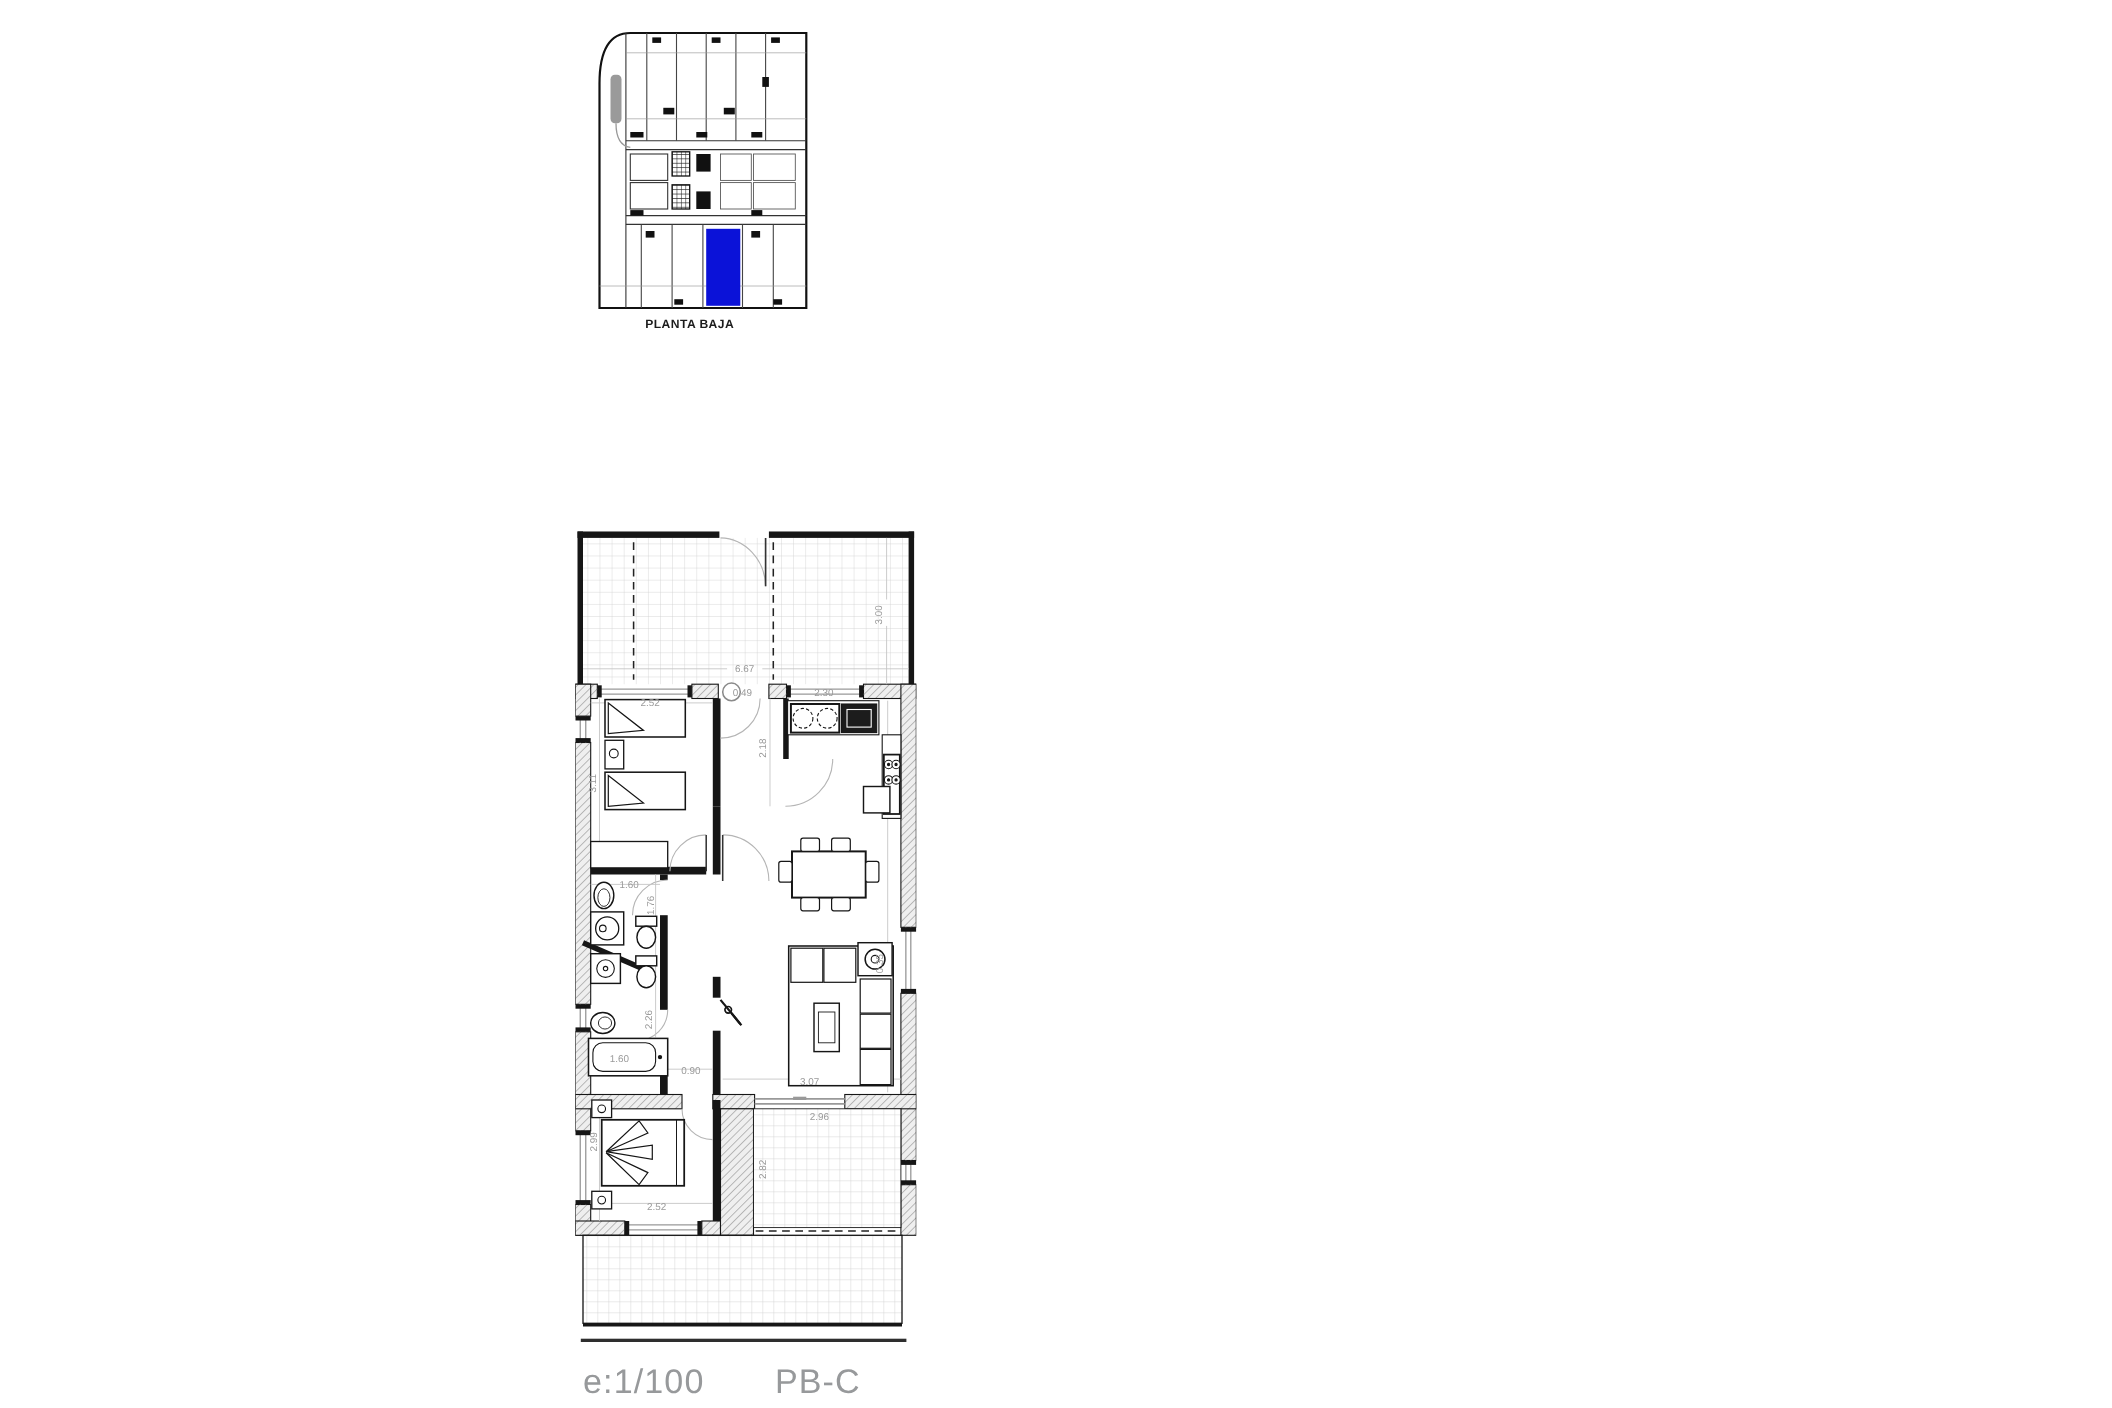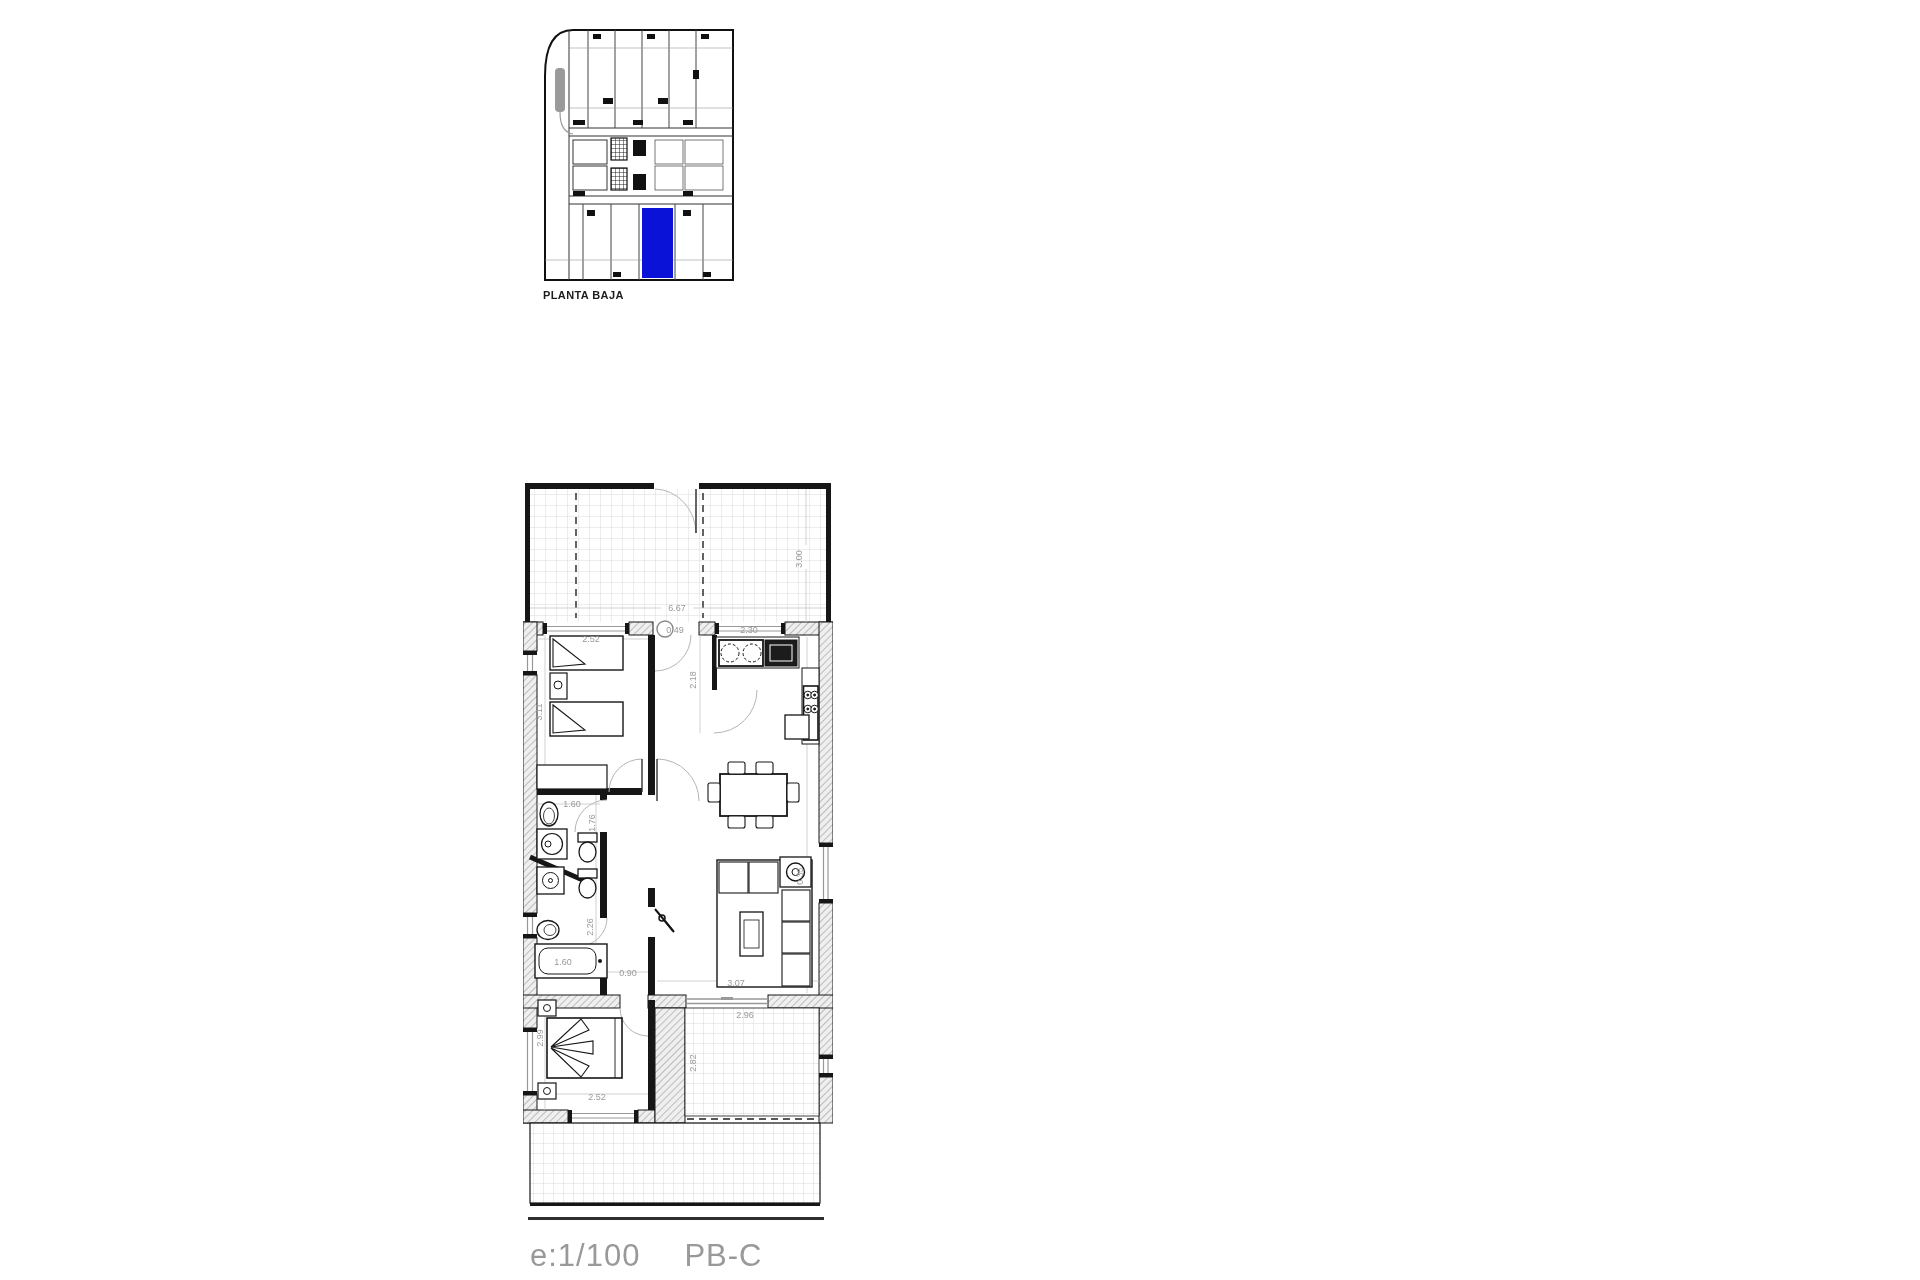--- a/index.html
+++ b/index.html
@@ -1,23 +1,23 @@
 <!DOCTYPE html>
 <html><head>
 <meta charset="utf-8">
 <style>
   html,body{margin:0;padding:0;background:#ffffff;}
   body{width:1920px;height:1280px;position:relative;overflow:hidden;
        font-family:"Liberation Sans",sans-serif;}
   .abs{position:absolute;}
-  #overview-caption{left:543px;top:289px;width:168px;text-align:left;
+  #overview-caption{left:543px;top:289px;width:168px;text-align:center;
       font-size:11px;letter-spacing:.4px;color:#1c1c1c;font-weight:bold;}
   #separator{left:528px;top:1217px;width:296px;height:3px;background:#2e2e2e;}
   #footer{left:530px;top:1238px;color:#97999b;font-size:31px;letter-spacing:1px;}
-  #footer .unit{margin-left:44px;}
+  #footer .unit{margin-left:64px;}
   svg text.dim{font:9px "Liberation Sans",sans-serif;fill:#9a9a9a;}
   svg text{user-select:none;}
 </style>
 </head>
 <body>
 
 <svg class="abs" style="left:543px;top:28px" width="192" height="254" viewBox="0 0 192 254">
   <defs>
     <pattern id="coregrid" width="4" height="4" patternUnits="userSpaceOnUse">
       <rect width="4" height="4" fill="#ffffff"></rect>

